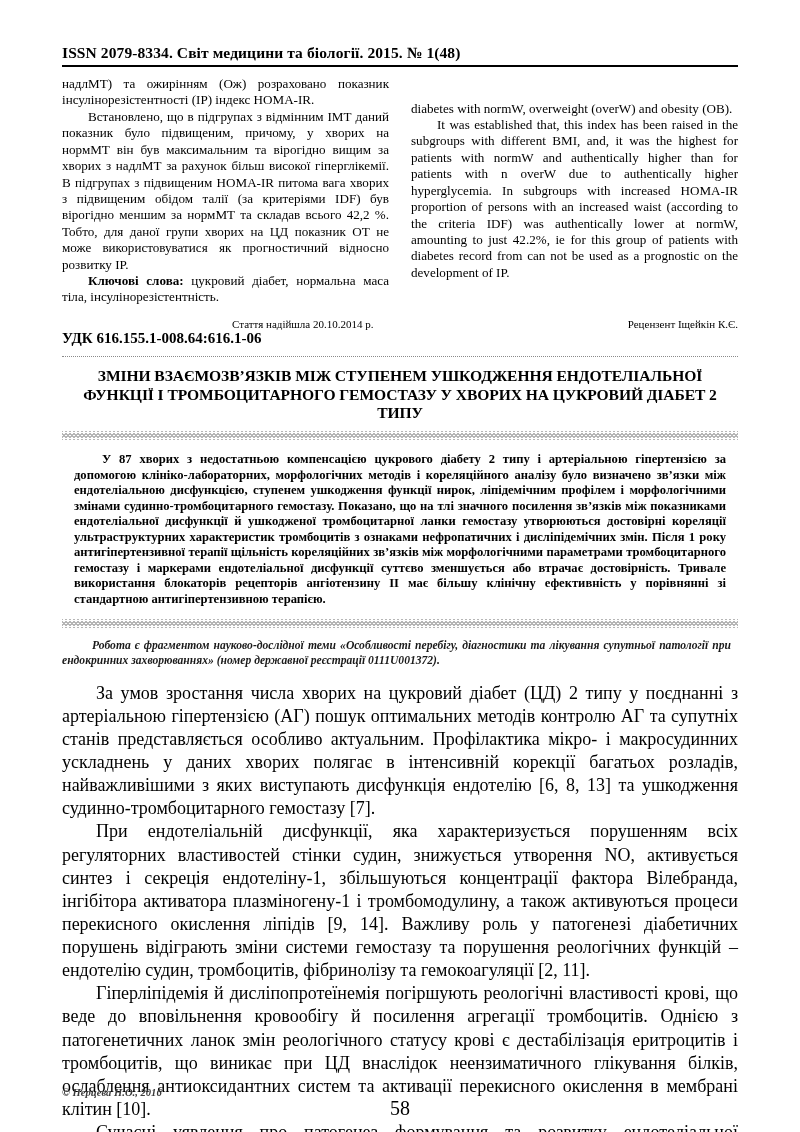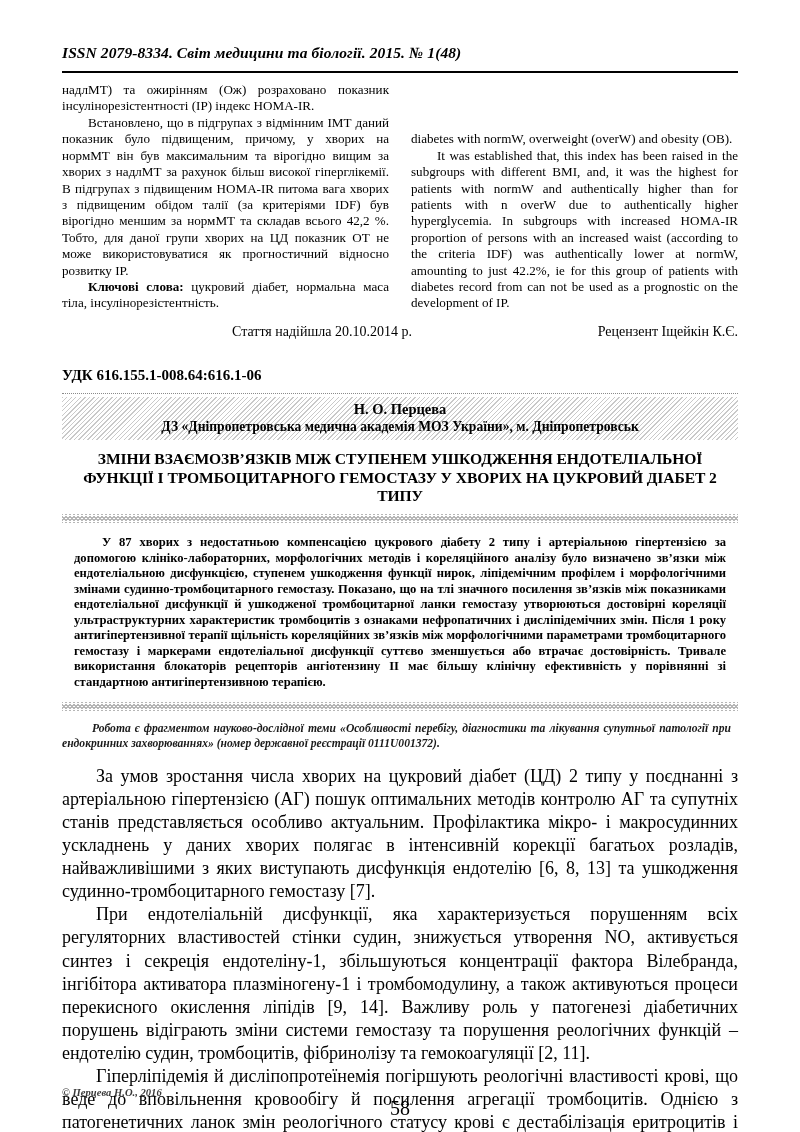--- a/index.html
+++ b/index.html
@@ -18,68 +18,66 @@
   }
   .page {
     width: 800px;
     height: 1132px;
     padding: 44px 62px 0 62px;
     position: relative;
   }
 
   
   .runhead {
-    font-style: italic;
     font-weight: bold;
     font-size: 15.5px;
     letter-spacing: 0.1px;
-    padding-bottom: 9px;
+    padding-bottom: 3px;
     white-space: nowrap;
   }
   .runhead-rule {
     border-bottom: 2px solid #000;
     margin-bottom: 9px;
   }
 
   
   .cols {
     display: flex;
     gap: 22px;
-    align-items: flex-end;
+    align-items: center;
   }
   .col {
     flex: 1 1 0;
     min-width: 0;
   }
   .abs-p {
     font-size: 13.1px;
     line-height: 1.255;
     text-align: justify;
     text-justify: inter-word;
     margin: 0;
     hyphens: none;
   }
   .indent { text-indent: 26px; }
   .kw-label { font-weight: bold; }
 
   .meta-row {
     display: flex;
     justify-content: space-between;
     margin-top: 12px;
-    font-size: 14px;
+    font-size: 11px;
     padding: 0 0 0 0;
   }
   .meta-left { margin-left: 170px; }
   .meta-right { }
 
   
   .udc {
     font-weight: bold;
     font-size: 15px;
-    margin-top: 27px;
     margin-bottom: 9px;
   }
 
   
   .hatch-band {
     background-image: repeating-linear-gradient(
         135deg,
         #c9c9c9 0px, #c9c9c9 1px,
         #ffffff 1px, #ffffff 3.2px);
     padding: 3px 0 4px 0;
@@ -204,24 +202,20 @@
 
   <div class="meta-row">
     <div class="meta-left">Стаття надійшла 20.10.2014 р.</div>
     <div class="meta-right">Рецензент Іщейкін К.Є.</div>
   </div>
 
   <div class="udc">УДК 616.155.1-008.64:616.1-06</div>
 
   <div class="dotrule"></div>
 
-  <div class="hatch-band">
-    <div class="author">Н. О. Перцева</div>
-    <div class="affil">ДЗ «Дніпропетровська медична академія МОЗ України», м. Дніпропетровськ</div>
-  </div>
 
   <div class="title">ЗМІНИ ВЗАЄМОЗВ’ЯЗКІВ МІЖ СТУПЕНЕМ УШКОДЖЕННЯ ЕНДОТЕЛІАЛЬНОЇ ФУНКЦІЇ І ТРОМБОЦИТАРНОГО ГЕМОСТАЗУ У ХВОРИХ НА ЦУКРОВИЙ ДІАБЕТ 2 ТИПУ</div>
 
   <div class="zig"></div>
 
   <p class="abstract">У 87 хворих з недостатньою компенсацією цукрового діабету 2 типу і артеріальною гіпертензією за допомогою клініко-лабораторних, морфологічних методів і кореляційного аналізу було визначено зв’язки між ендотеліальною дисфункцією, ступенем ушкодження функції нирок, ліпідемічним профілем і морфологічними змінами судинно-тромбоцитарного гемостазу. Показано, що на тлі значного посилення зв’язків між показниками ендотеліальної дисфункції й ушкодженої тромбоцитарної ланки гемостазу утворюються достовірні кореляції ультраструктурних характеристик тромбоцитів з ознаками нефропатичних і дисліпідемічних змін. Після 1 року антигіпертензивної терапії щільність кореляційних зв’язків між морфологічними параметрами тромбоцитарного гемостазу і маркерами ендотеліальної дисфункції суттєво зменшується або втрачає достовірність. Тривале використання блокаторів рецепторів ангіотензину ІІ має більшу клінічну ефективність у порівнянні зі стандартною антигіпертензивною терапією.</p>
 
   <div class="zig"></div>
 
   <p class="note">Робота є фрагментом науково-дослідної теми «Особливості перебігу, діагностики та лікування супутньої патології при ендокринних захворюваннях» (номер державної реєстрації 0111U001372).</p>

